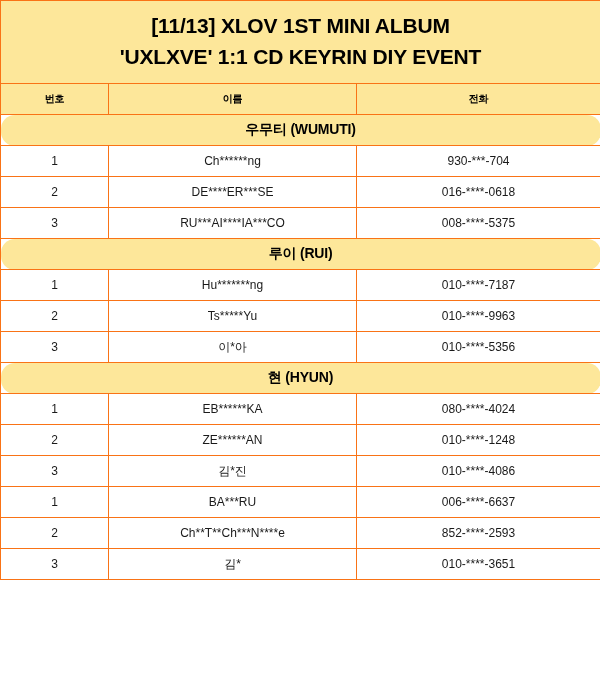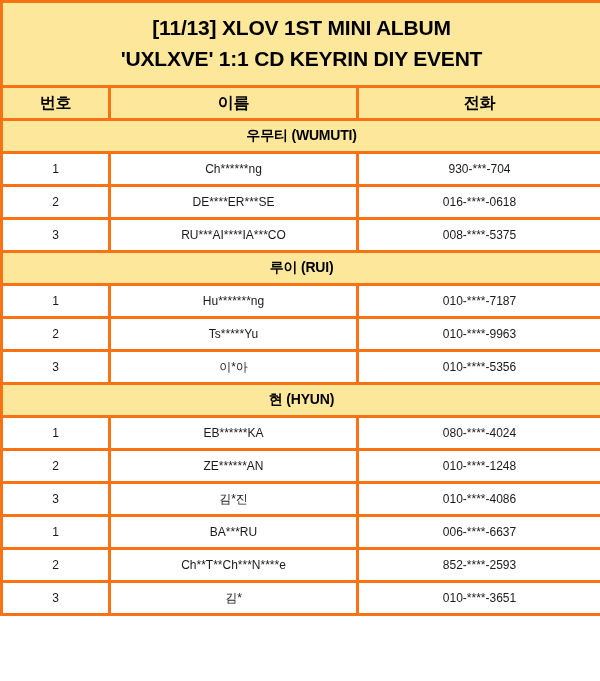--- a/index.html
+++ b/index.html
@@ -19,21 +19,21 @@
     height: 681px;
     box-sizing: border-box;
     background: #ffffff;
   }
   table.event-table {
     width: 600px;
     border-collapse: collapse;
     table-layout: fixed;
   }
   table.event-table td {
-    border: 3px solid #f97316;
+    border: 1px solid #f97316;
     padding: 0;
   }
   
   .title-cell {
     background: #fde79a;
     text-align: center;
     font-weight: bold;
     font-size: 21px;
     line-height: 31px;
     padding: 9px 4px 11px 4px !important;
@@ -42,32 +42,33 @@
   }
   .title-line {
     display: block;
     white-space: nowrap;
   }
   
   .col-header {
     background: #fde79a;
     text-align: center;
     font-weight: bold;
-    font-size: 16px;
+    font-size: 10px;
     height: 30px;
     letter-spacing: -0.2px;
   }
   
   .group-row td {
     background: #fde79a;
     text-align: center;
     font-weight: bold;
     font-size: 14px;
     height: 30px;
     letter-spacing: -0.2px;
+    border-radius: 14px;
   }
   
   .data-row td {
     background: #ffffff;
     text-align: center;
     font-size: 12px;
     height: 30px;
     color: #1a1a1a;
   }
   .col-no { width: 108px; }

